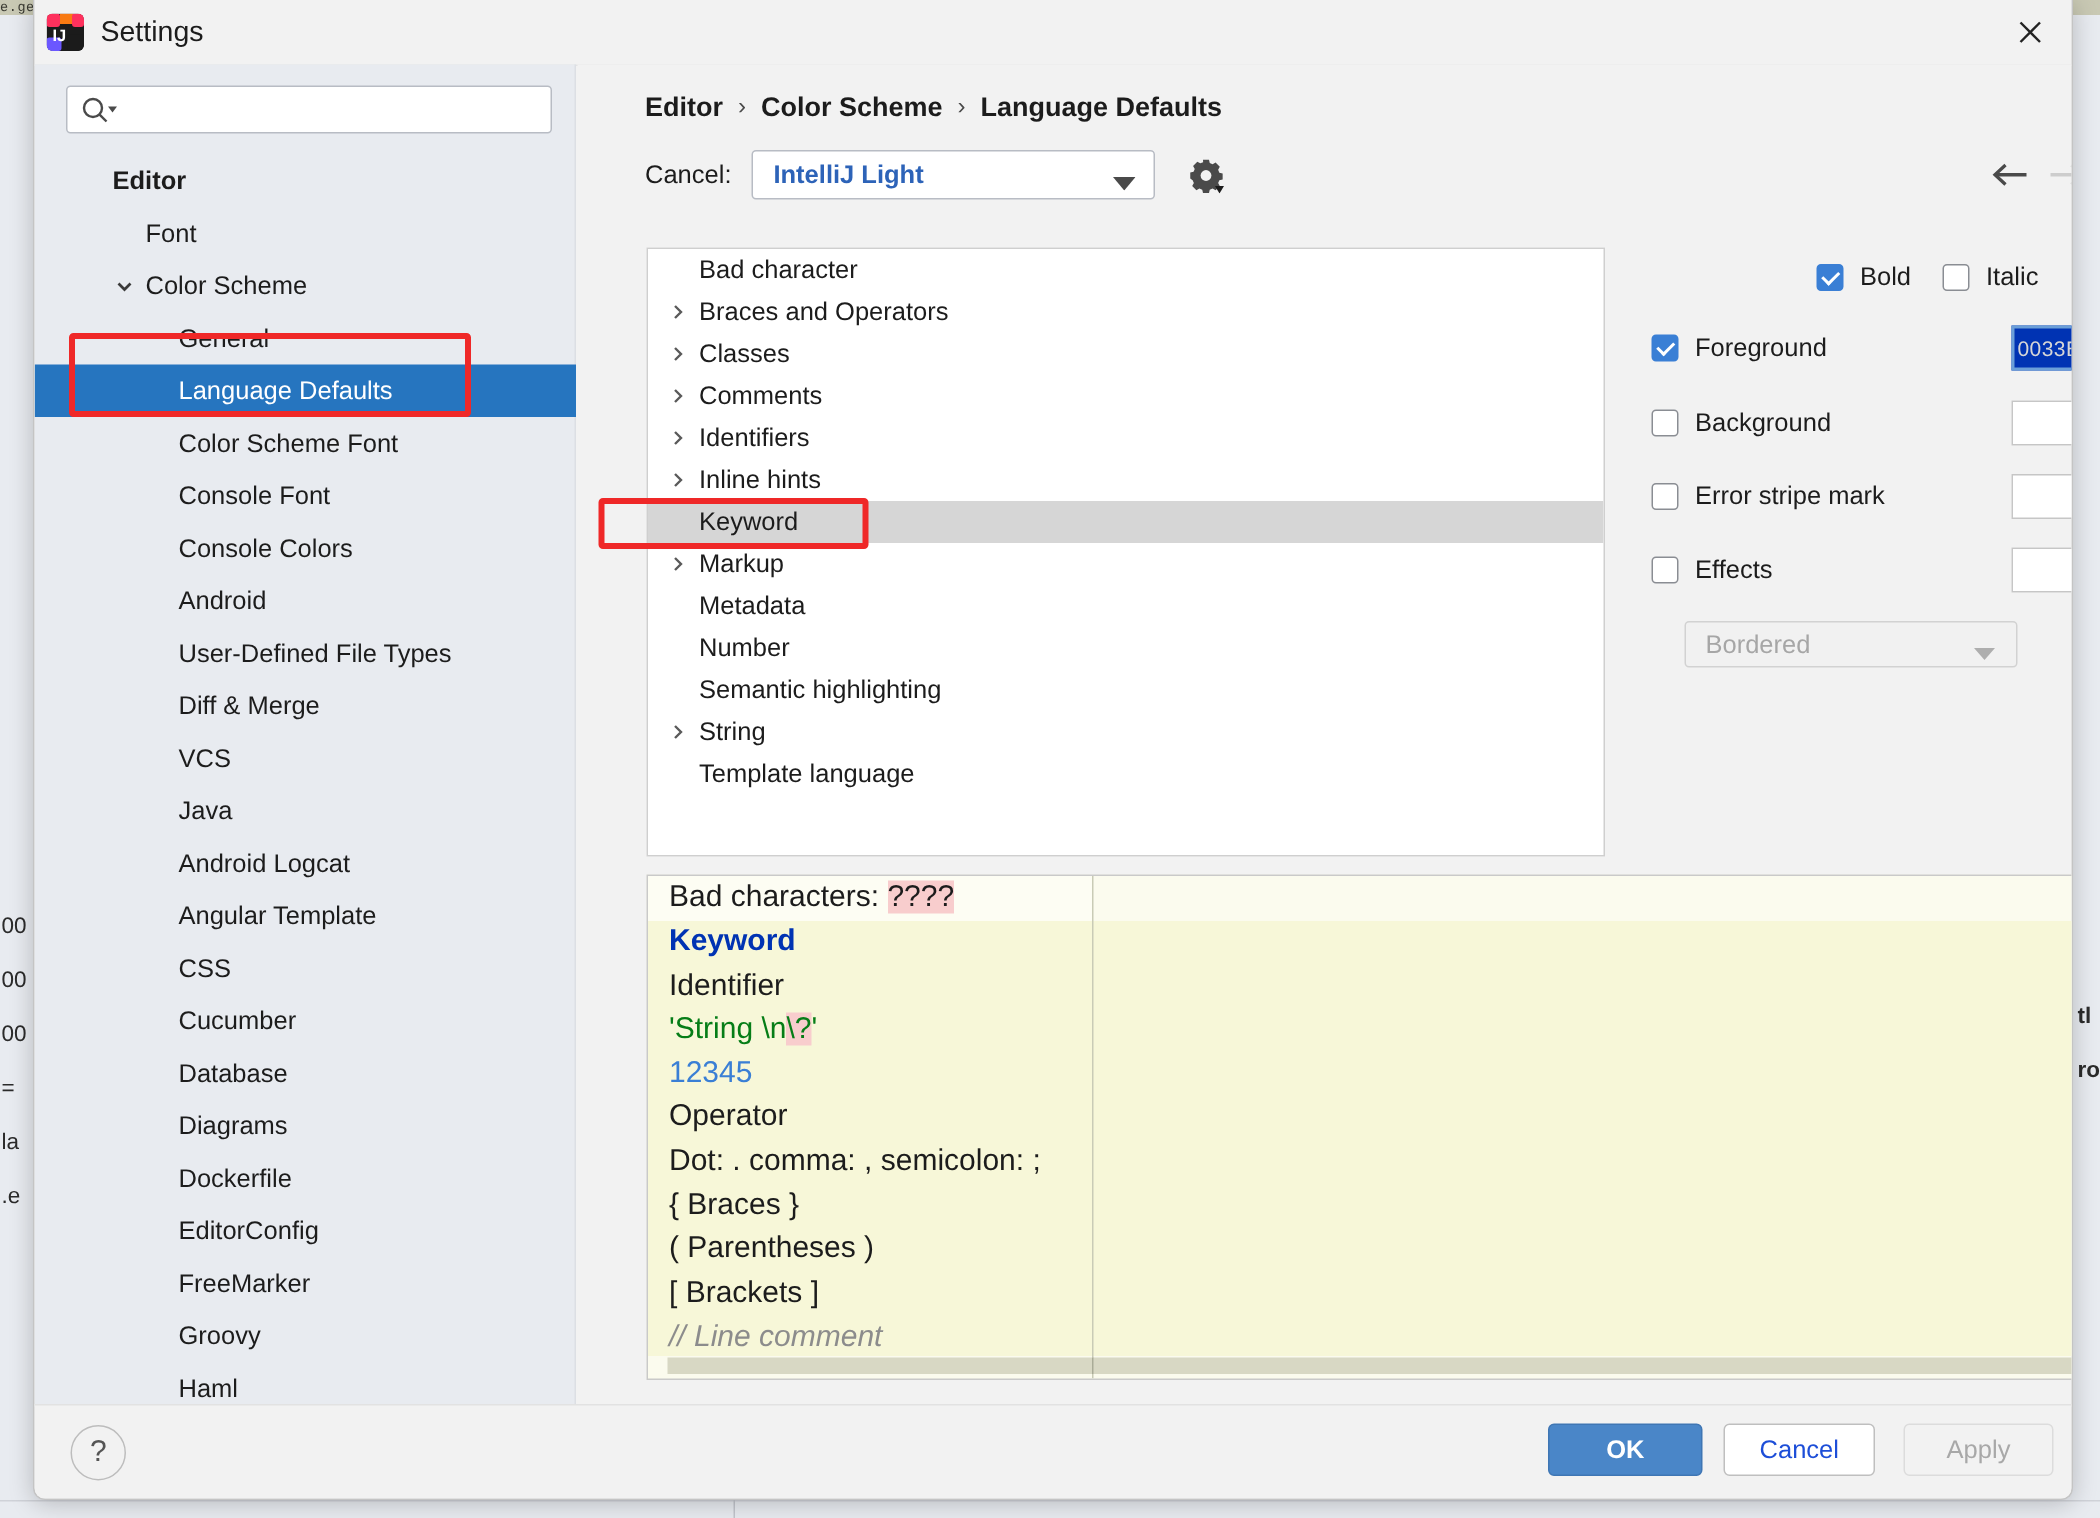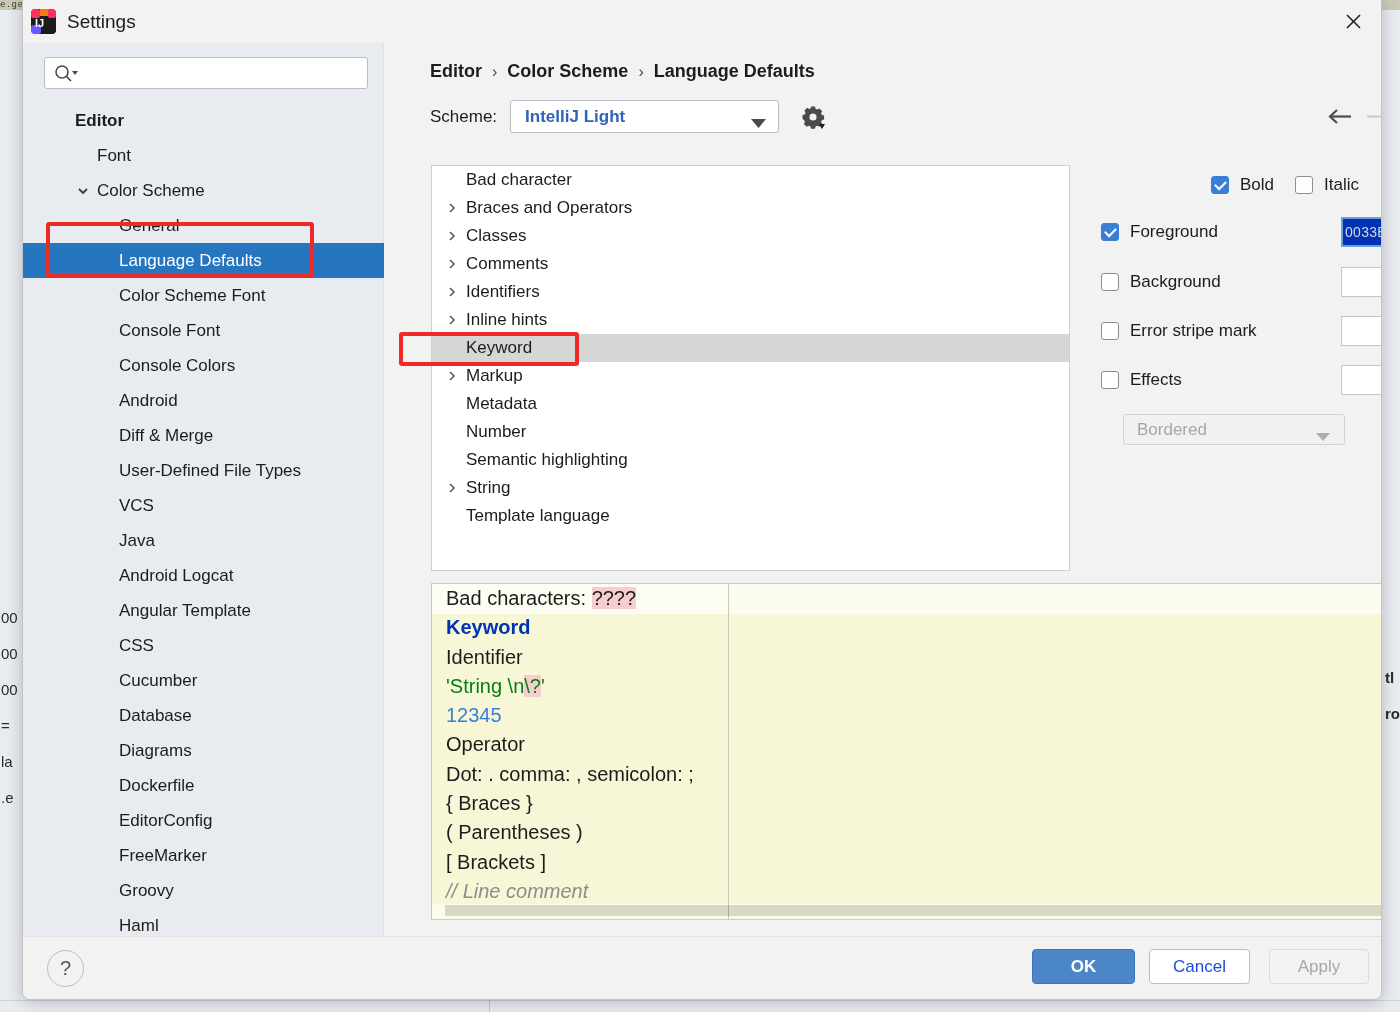--- a/index.html
+++ b/index.html
@@ -396,24 +396,24 @@
         <div class="tnode l2">
           <span class="lbl">Console Font</span>
         </div>
         <div class="tnode l2">
           <span class="lbl">Console Colors</span>
         </div>
         <div class="tnode l2">
           <span class="lbl">Android</span>
         </div>
         <div class="tnode l2">
+          <span class="lbl">User-Defined File Types</span>
+        </div>
+        <div class="tnode l2">
           <span class="lbl">Diff &amp; Merge</span>
-        </div>
-        <div class="tnode l2">
-          <span class="lbl">User-Defined File Types</span>
         </div>
         <div class="tnode l2">
           <span class="lbl">VCS</span>
         </div>
         <div class="tnode l2">
           <span class="lbl">Java</span>
         </div>
         <div class="tnode l2">
           <span class="lbl">Android Logcat</span>
         </div>
@@ -469,21 +469,21 @@
       </svg>
     </div>
     <div id="nav-fwd">
       <svg width="26" height="17" viewBox="0 0 26 17">
         <line x1="2" y1="8.5" x2="23" y2="8.5" stroke="#cdcdcd" stroke-width="2.2"></line>
         <polyline points="16,2 23,8.5 16,15" fill="none" stroke="#cdcdcd" stroke-width="2.2"></polyline>
       </svg>
     </div>
 
     <div id="scheme-row">
-      <div id="scheme-label">Scheme:</div>
+      <div id="scheme-label">Cancel:</div>
       <div id="scheme-select">
         <span id="scheme-value">IntelliJ Light</span>
         <span id="scheme-arrow">
           <svg width="15" height="9" viewBox="0 0 15 9">
               <polygon points="0,0 15,0 7.5,9" fill="#4a4a4a"></polygon>
             </svg>
         </span>
       </div>
       <div id="scheme-gear">
         <svg width="24" height="24" viewBox="0 0 24 24">

